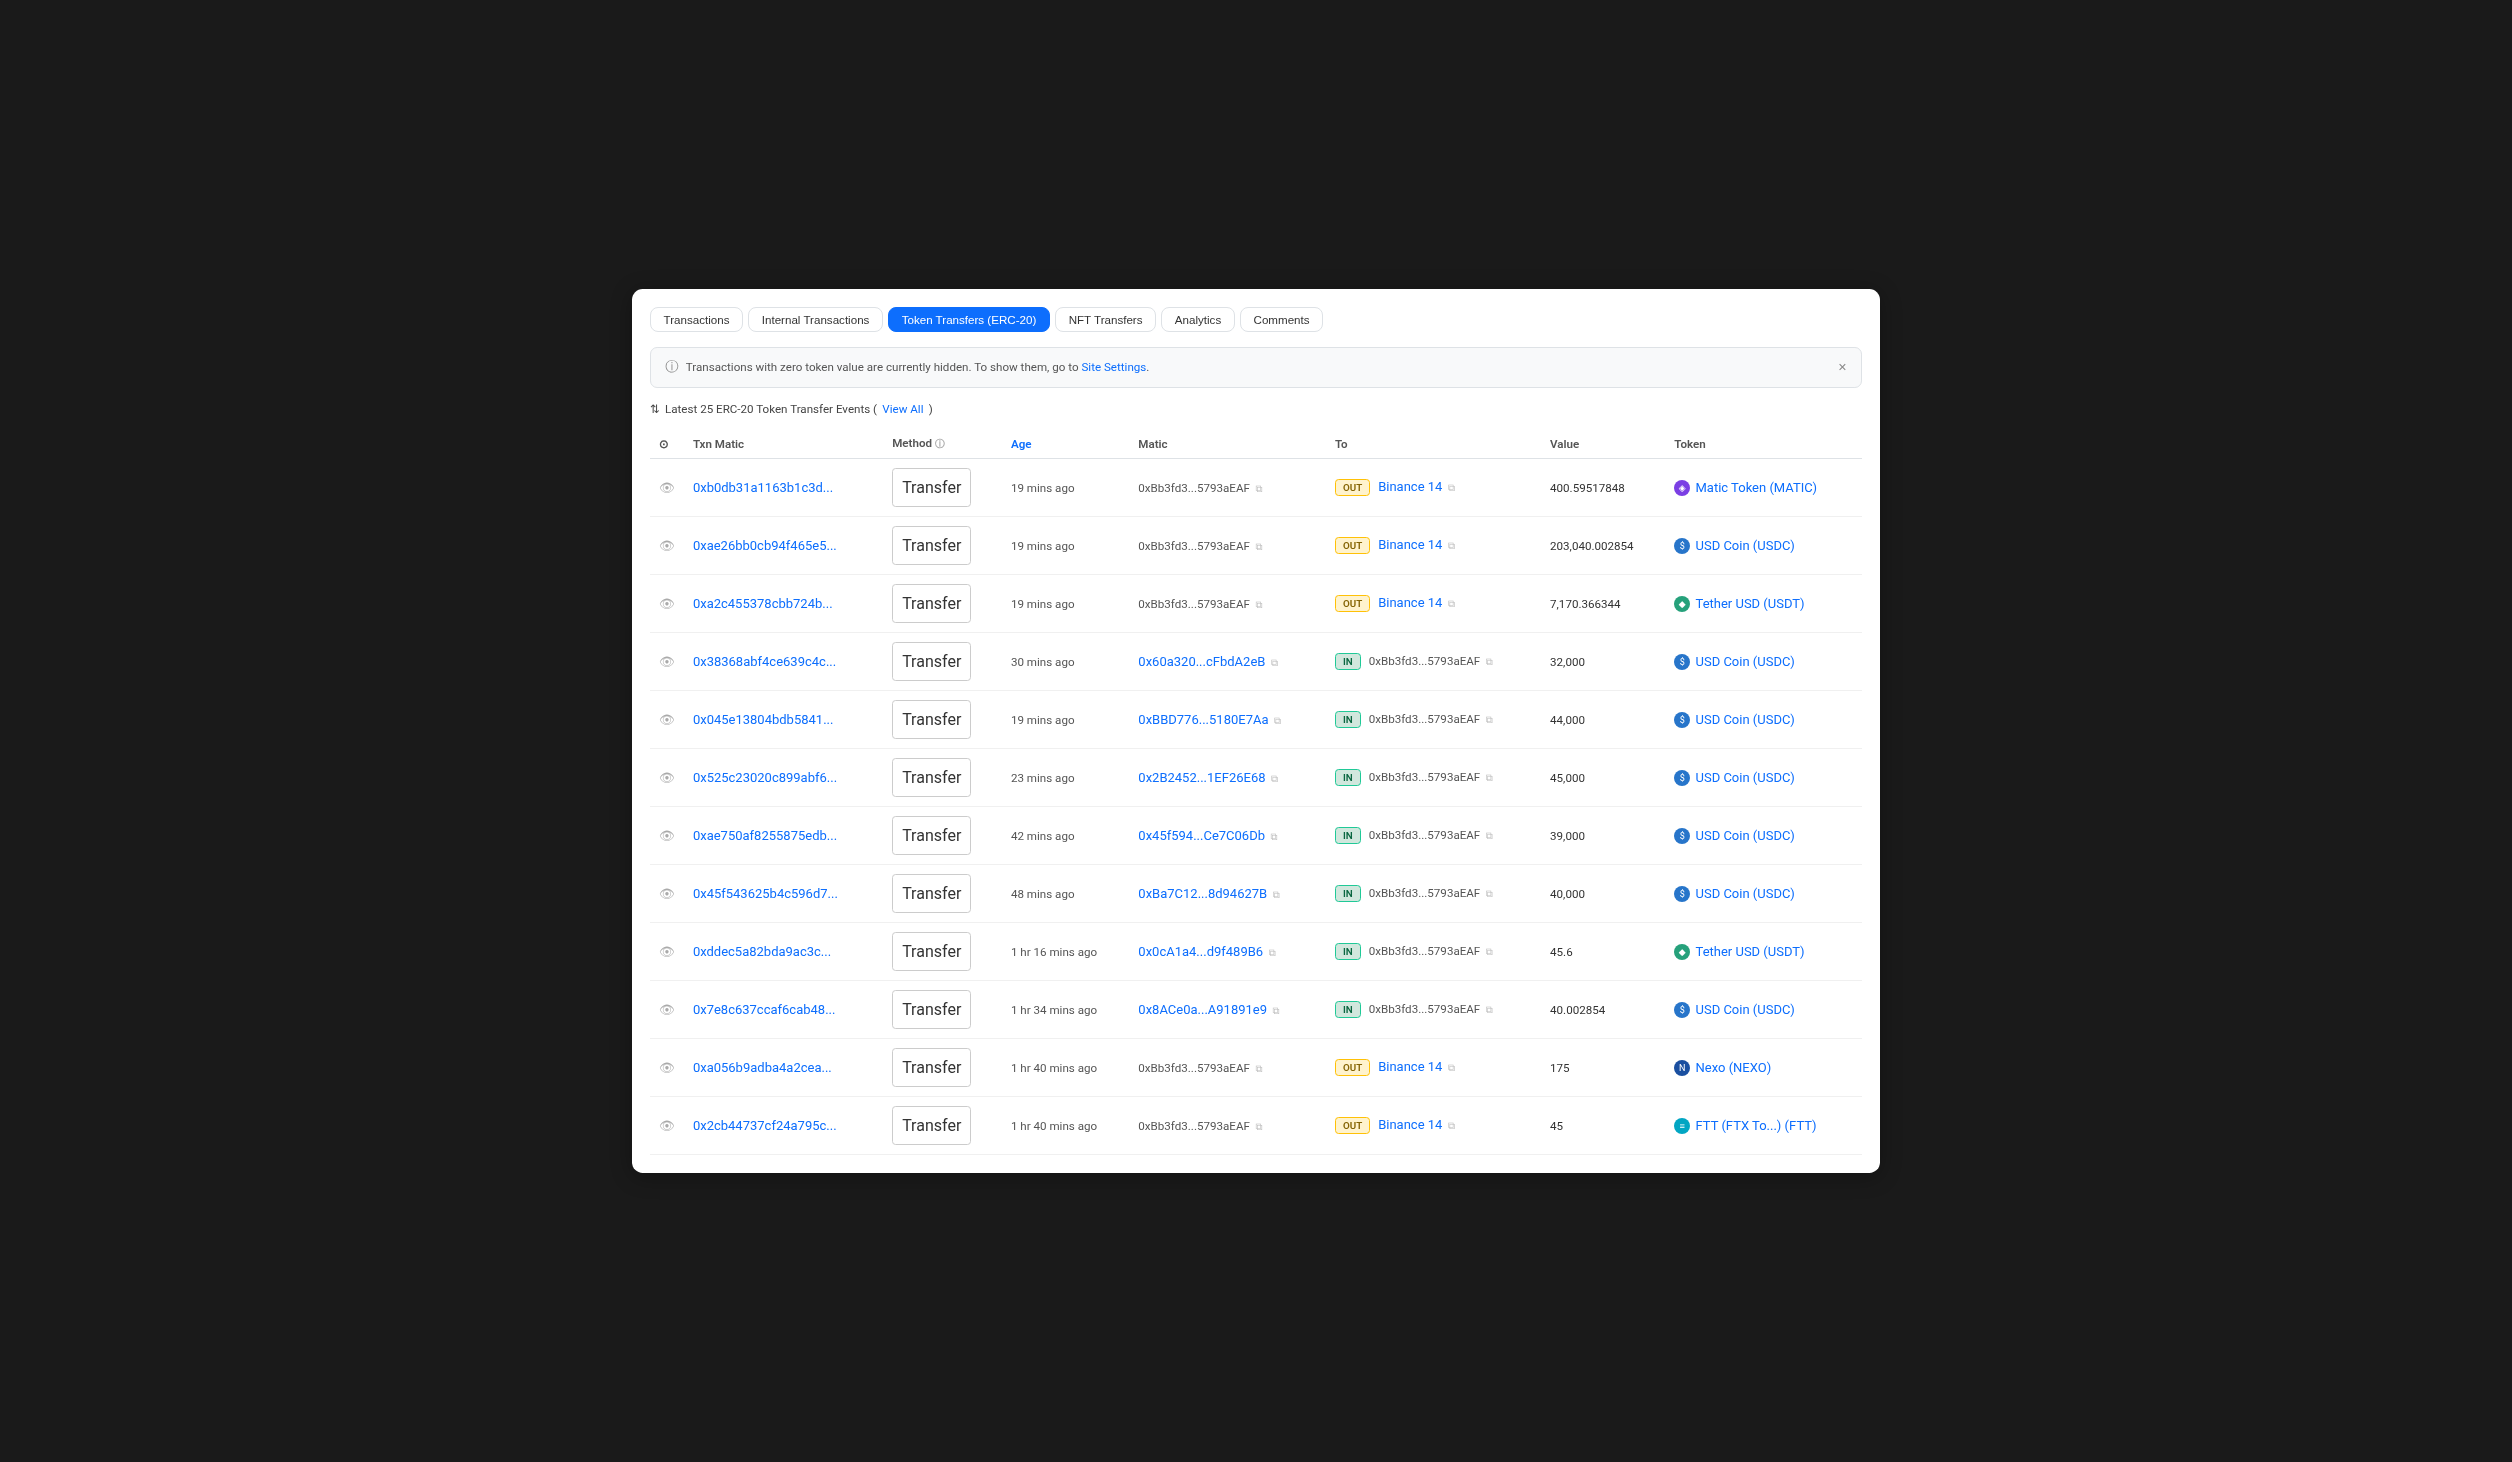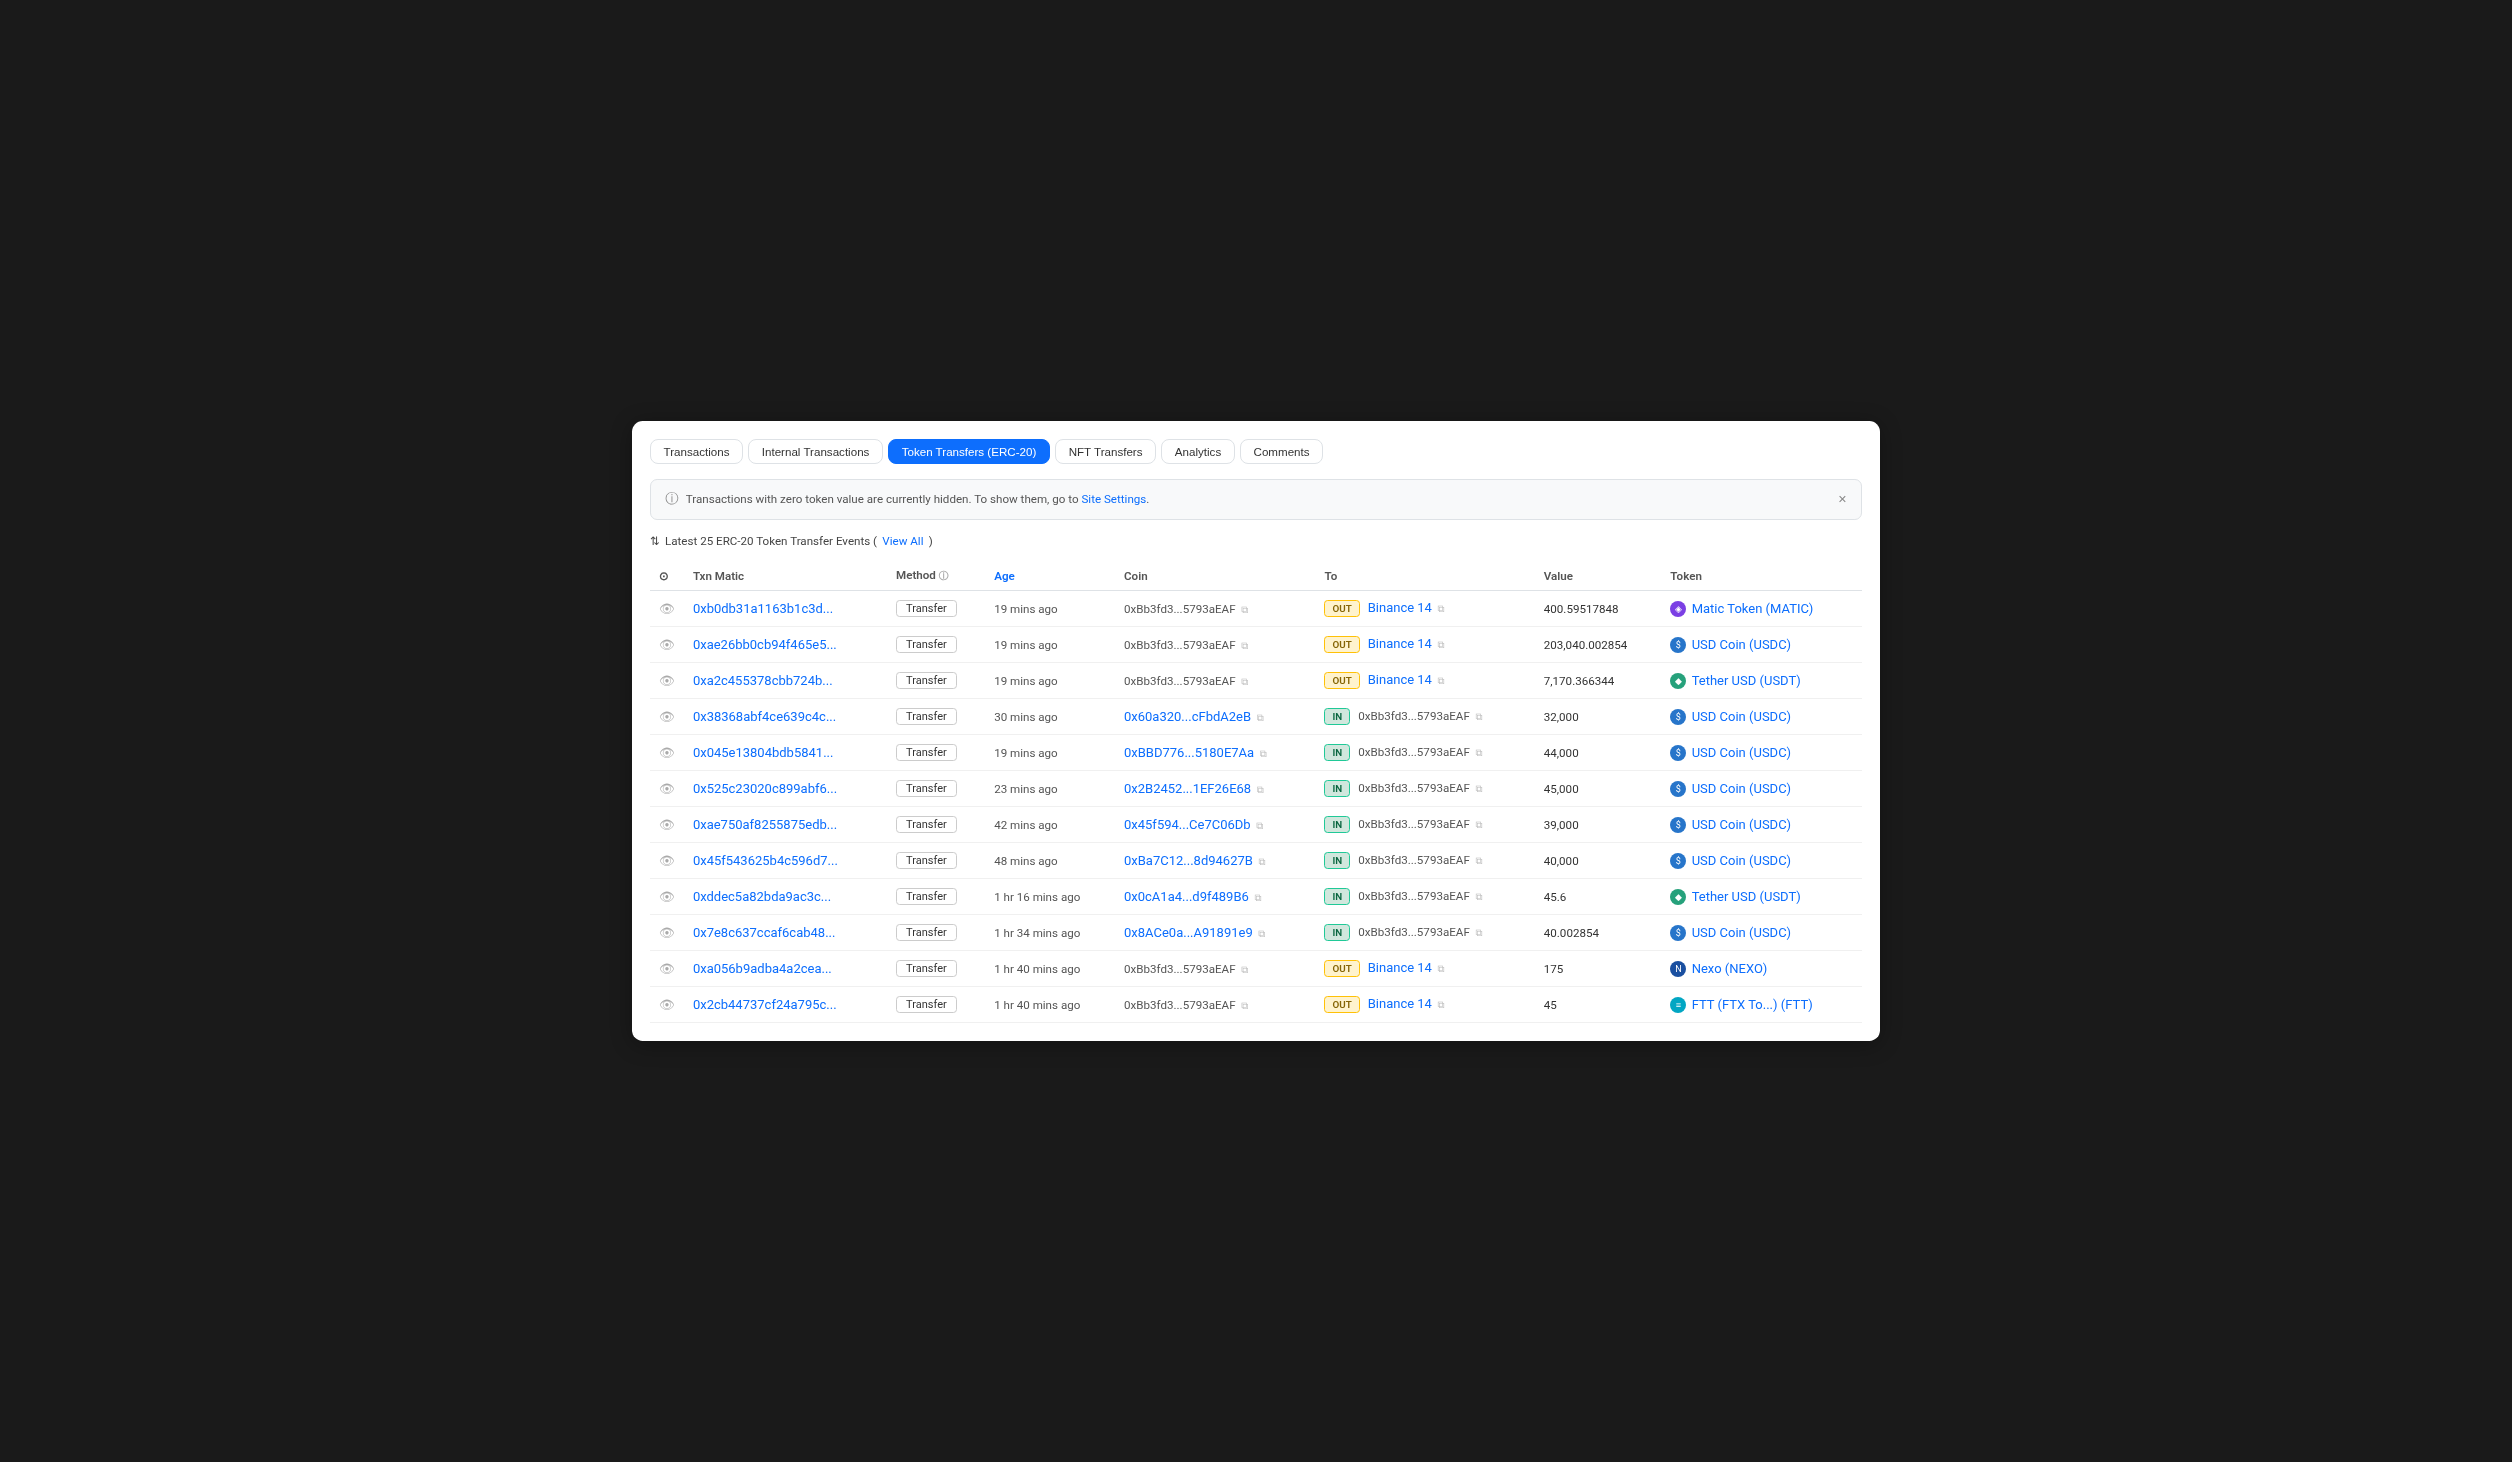--- a/index.html
+++ b/index.html
@@ -117,25 +117,25 @@
       font-size: 12.5px;
       cursor: pointer;
     }
     .txhash-link {
       color: #0d6efd;
       text-decoration: none;
       font-size: 13px;
     }
     .method-badge {
       display: inline-block;
-      padding: 1px 9px;
+      padding: 9px 9px;
       border: 0.9px solid #ccc;
       border-radius: 3.6px;
       background: #fff;
-      font-size: 11px;
+      font-size: 16px;
       color: #333;
     }
     .age-text {
       color: #555;
     }
     .from-text {
       color: #0d6efd;
     }
     .copy-icon {
       color: #bbb;
@@ -229,21 +229,21 @@
       <span>)</span>
   </div>
 
   <table>
     <thead>
       <tr>
         <th class="checkbox-col">⊙</th>
         <th>Txn Matic</th>
         <th>Method <span class="info-icon-sm">ⓘ</span></th>
         <th class="sortable">Age</th>
-        <th>Coin</th>
+        <th>Matic</th>
         <th>To</th>
         <th>Value</th>
         <th>Token</th>
       </tr>
     </thead>
     <tbody id="table-body">
     <tr>
       <td>
         <span class="eye-icon">👁</span>
       </td>

